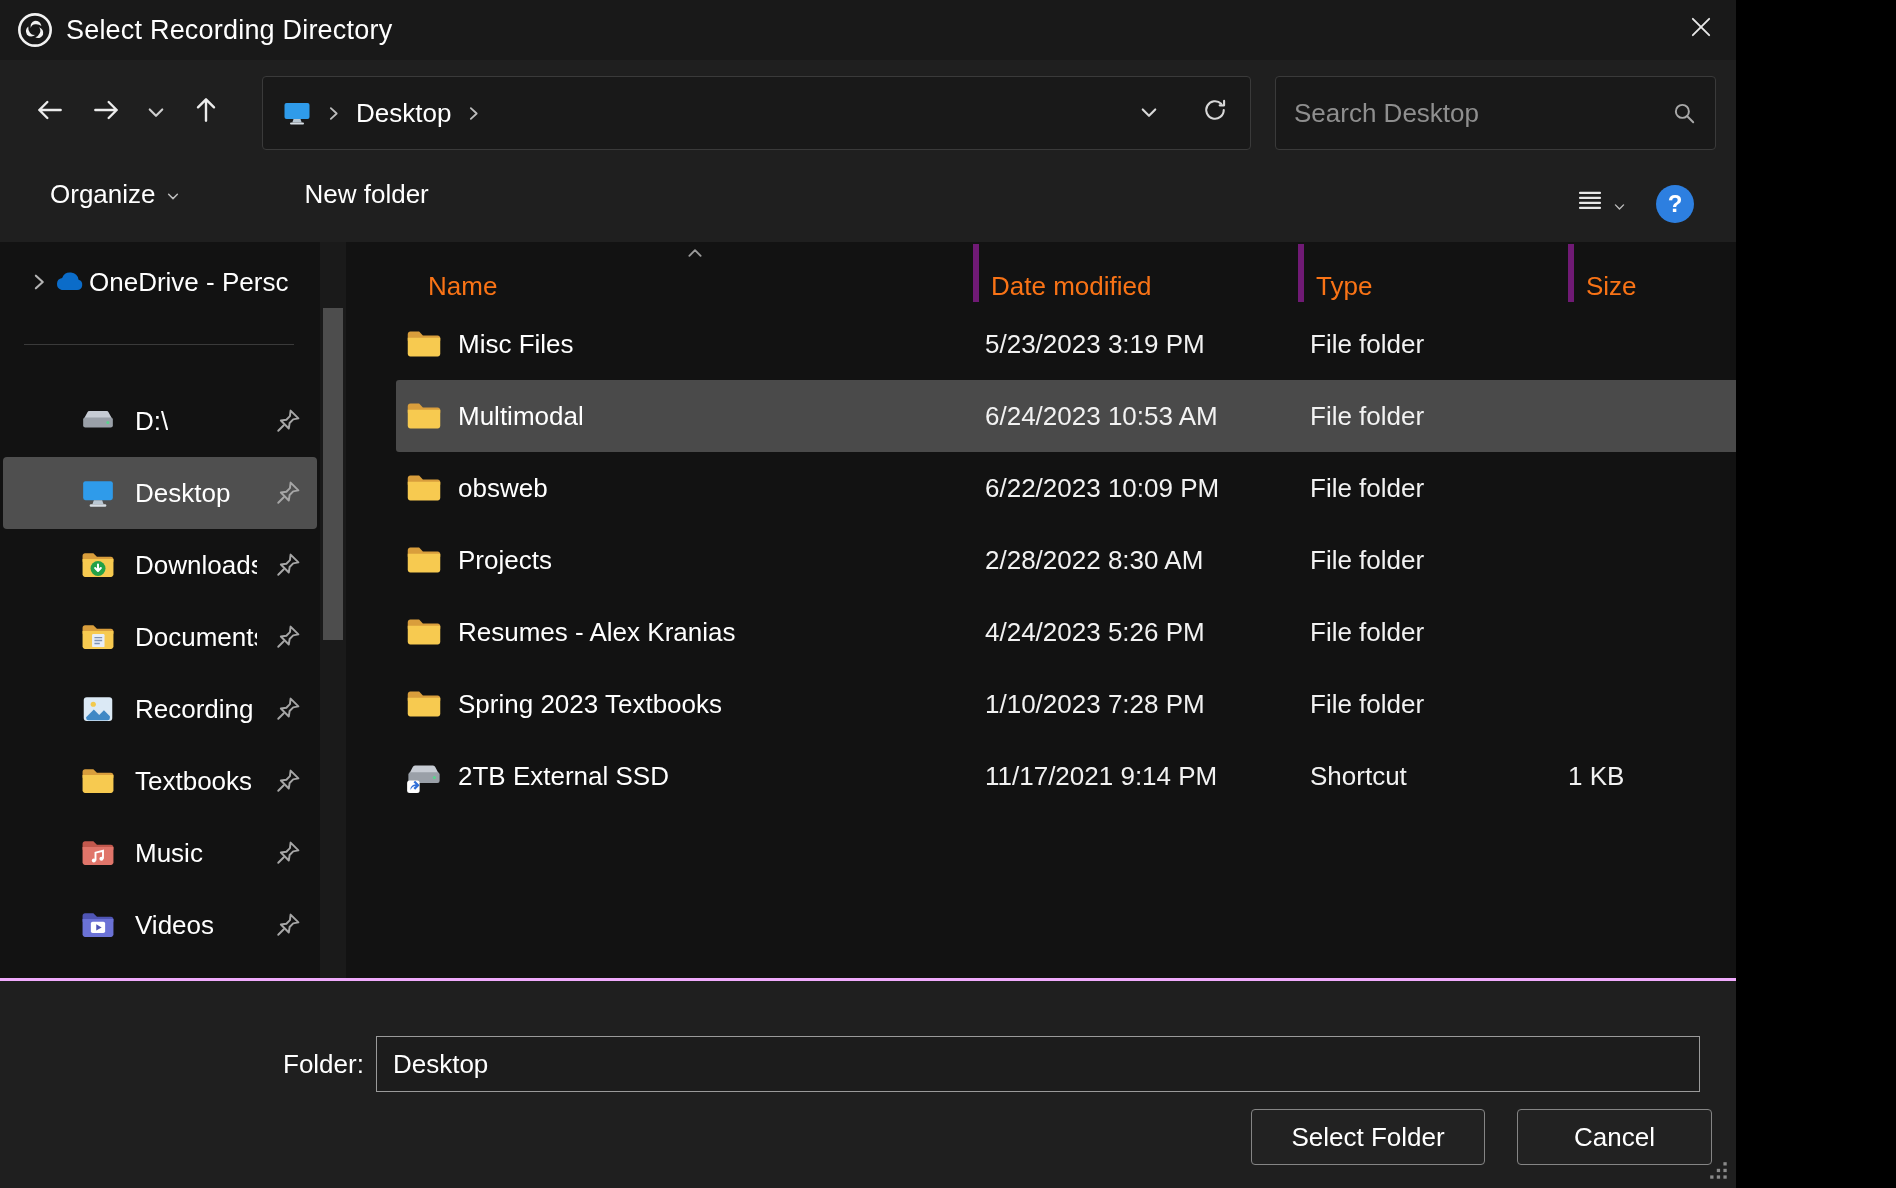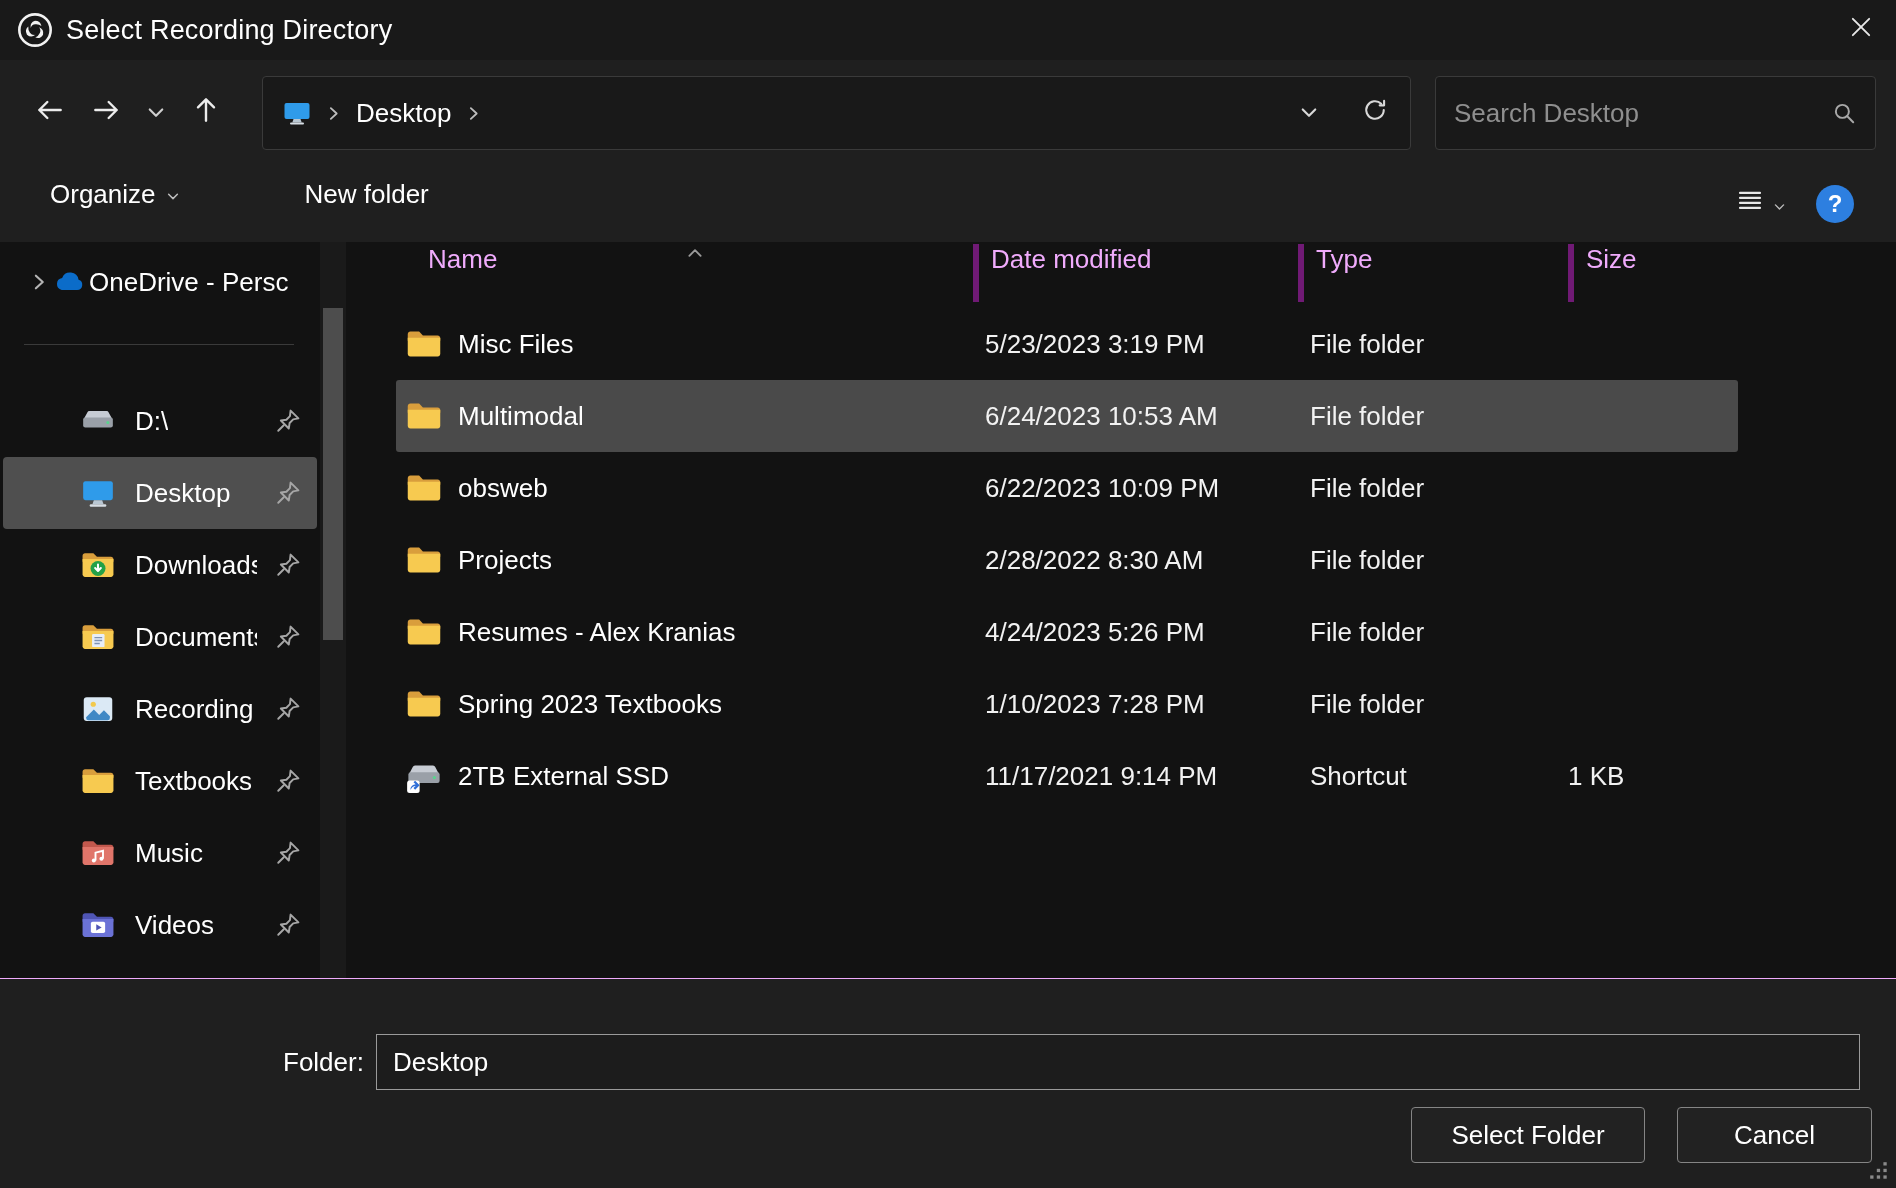--- a/index.html
+++ b/index.html
@@ -1,18 +1,18 @@
 <!DOCTYPE html>
 <html><head>
 <meta charset="utf-8">
 <style>
   *{margin:0;padding:0;box-sizing:border-box}
   html,body{background:#000}
   button{font:inherit;cursor:pointer}
-  .window{position:relative;width:1896px;height:1188px;background:#1f1f1f;color:#fff;
+  .window{position:relative;width:1736px;height:1188px;background:#1f1f1f;color:#fff;
     font-family:"Liberation Sans",sans-serif;font-size:26px;overflow:hidden}
 
   
   .titlebar{height:60px;background:#191919;display:flex;align-items:center;padding-left:16px}
   .logo{width:38px;height:38px;display:flex;align-items:center;justify-content:center}
   .title{margin-left:12px;font-size:27px;letter-spacing:.2px}
   .btn-close{margin-left:auto;width:70px;height:100%;background:none;border:none;color:#e8e8e8;
     display:flex;align-items:center;justify-content:center}
 
   
@@ -55,35 +55,35 @@
     padding-left:76px;gap:18px;position:relative;cursor:default}
   .side-item.sel{background:#4f4f4f}
   .side-label{white-space:nowrap;overflow:hidden}
   .pin{margin-left:auto;margin-right:16px;display:flex;flex:none}
   .scroll-track{width:26px;flex:none;background:#1a1a1a;position:relative}
   .scroll-thumb{position:absolute;left:3px;width:20px;top:66px;height:332px;background:#4d4d4d}
 
   
   .filelist{flex:1;position:relative;min-width:0}
   .cols{display:grid;grid-template-columns:627px 325px 270px 176px;height:58px;margin-top:2px;position:relative}
-  .col{display:flex;align-items:flex-start;height:100%;position:relative;color:#f0abfc;cursor:default}
+  .col{display:flex;align-items:flex-end;height:100%;position:relative;color:#f97316;cursor:default}
   .col-name{padding-left:82px}
   .col-sep{border-left:6px solid #701a75;padding-left:12px}
   .sort-caret{position:absolute;left:340px;top:0;color:#9a9a9a;display:flex}
   .rows{margin-top:6px}
   .row{display:grid;grid-template-columns:577px 325px 270px 170px;height:72px;align-items:center;
     width:1342px;margin-left:50px;border-radius:3px}
   .row.sel{background:#4a4a4a}
   .cell-name{display:flex;align-items:center;gap:14px;padding-left:8px;white-space:nowrap;overflow:hidden}
   .cell-date,.cell-type{padding-left:12px;color:#f2f2f2}
   .cell-size{padding-right:36px;color:#f2f2f2}
   .ficon{flex:none;display:flex}
 
   
-  .footer{height:210px;background:#1f1f1f;border-top:1px solid #f0abfc;position:relative}
+  .footer{height:210px;background:#1f1f1f;border-top:3px solid #f0abfc;position:relative}
   .folder-row{position:absolute;top:55px;left:283px;right:36px;height:56px;display:flex;align-items:center;gap:12px}
   .folder-label{flex:none}
   .folder-input{flex:1;height:56px;background:#1c1c1c;border:1px solid #9a9a9a;color:#fff;
     font:inherit;padding:0 16px;outline:none}
   .dlg-buttons{position:absolute;top:128px;right:24px;display:flex;gap:32px}
   .dlg-btn{height:56px;background:#222;border:1px solid #858585;border-radius:4px;color:#fff;padding:0 34px}
   .dlg-btn.primary{min-width:234px}
   .dlg-btn.cancel{min-width:195px}
   .grip{position:absolute;right:6px;bottom:6px;color:#8a8a8a;display:flex}
 </style>

